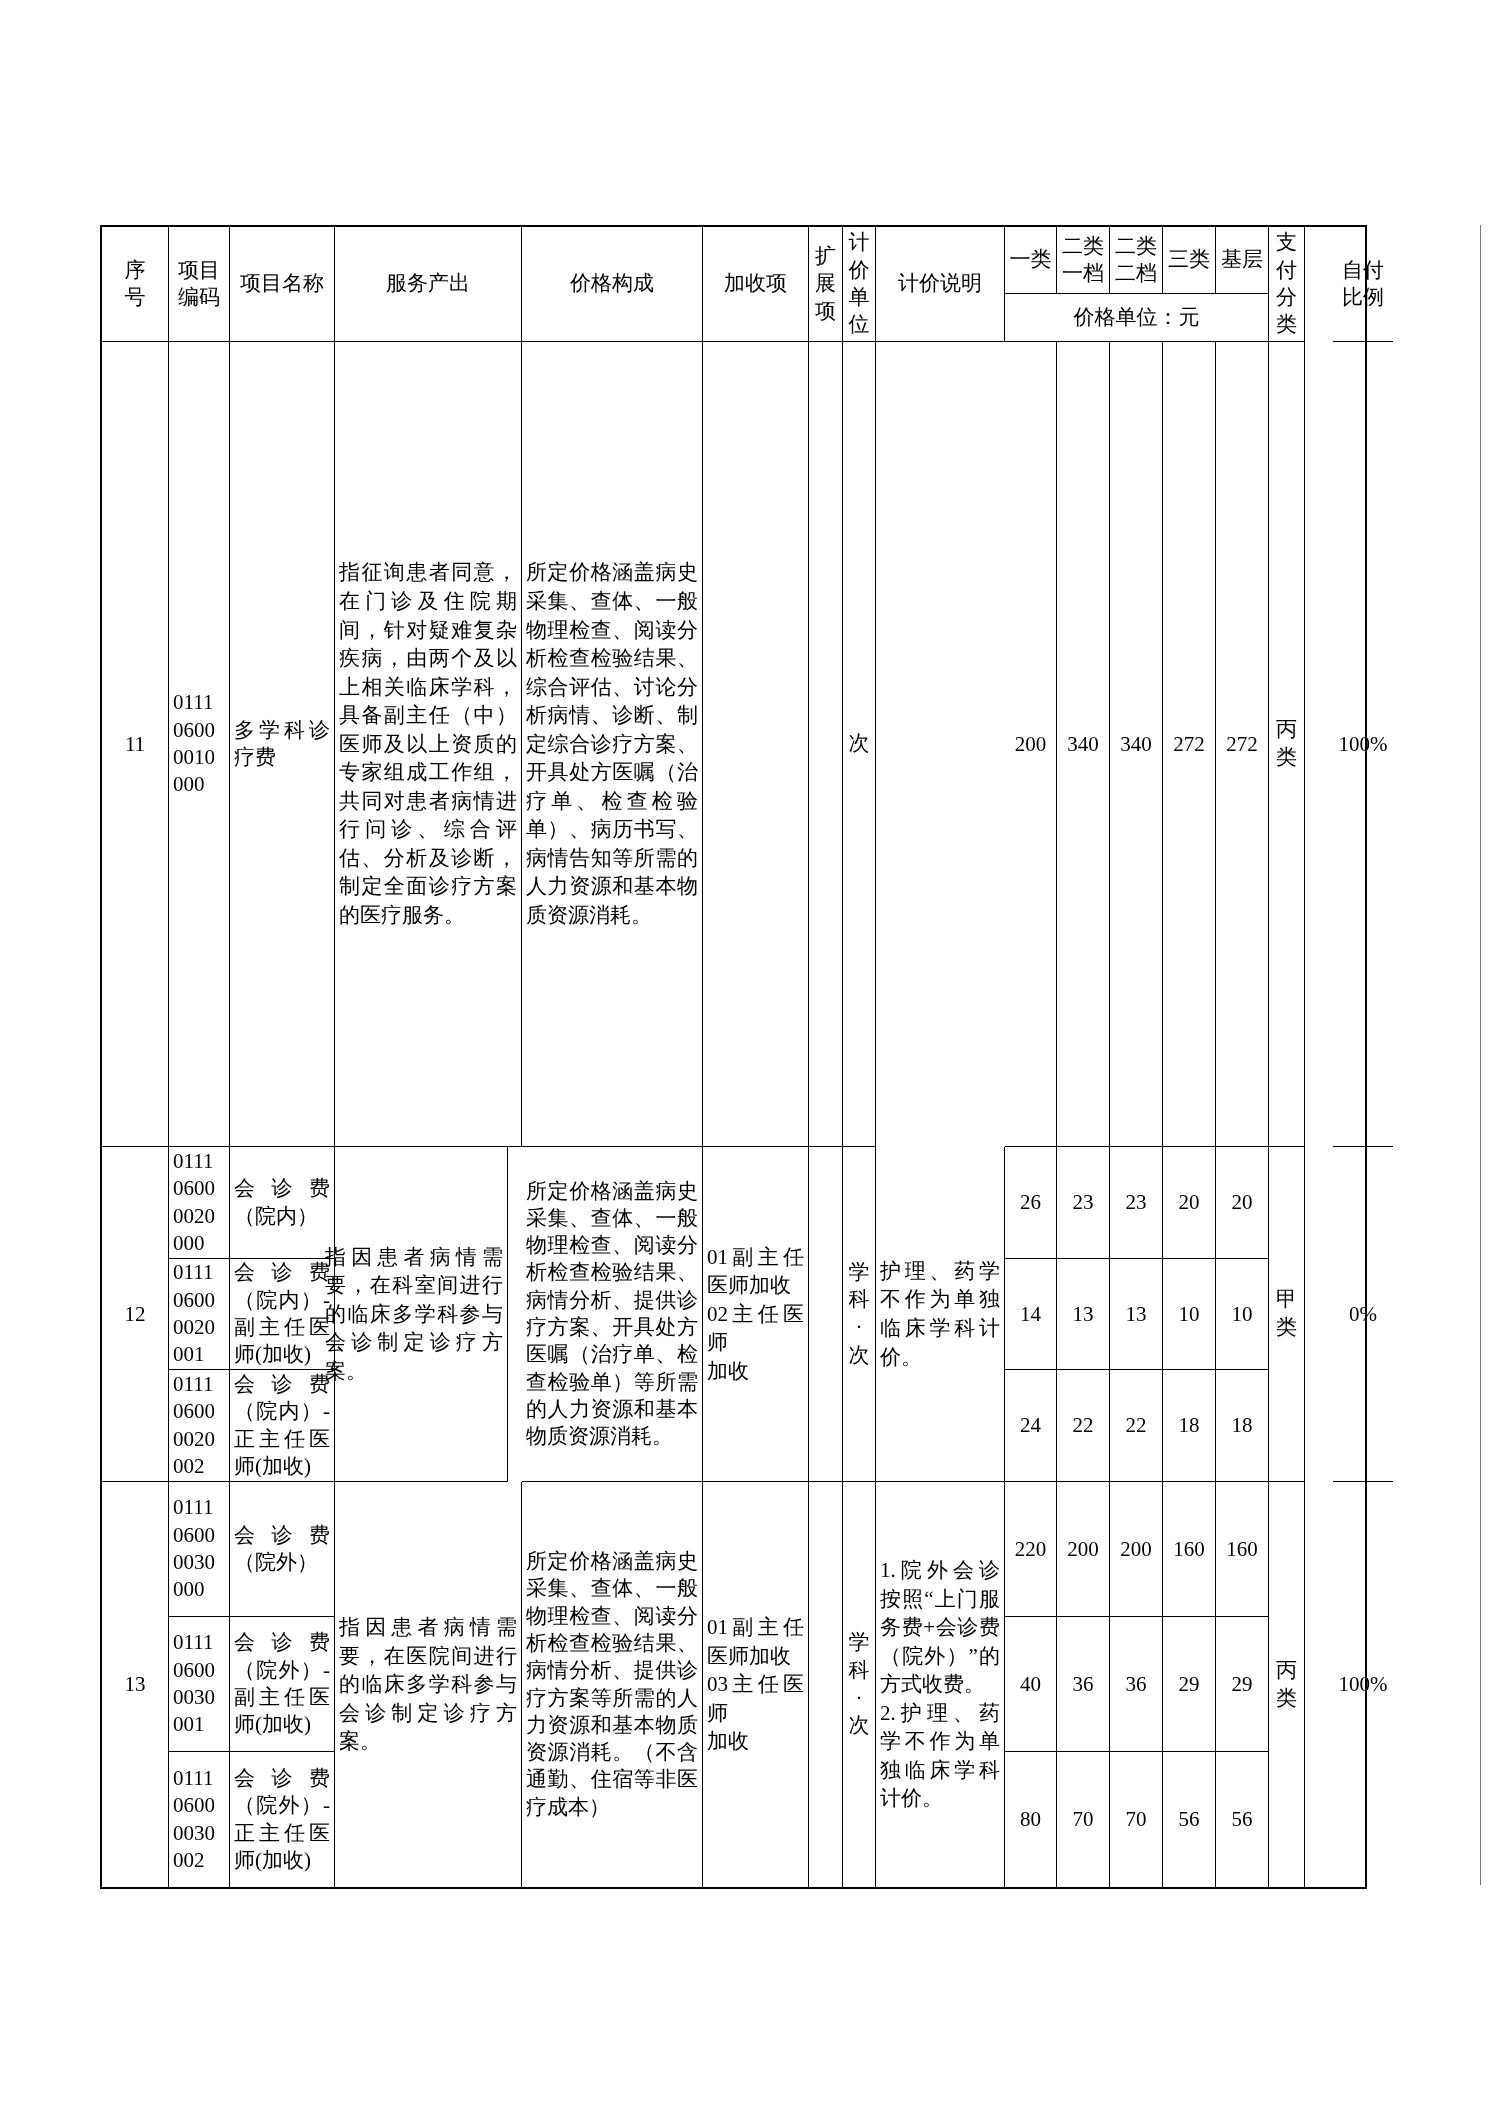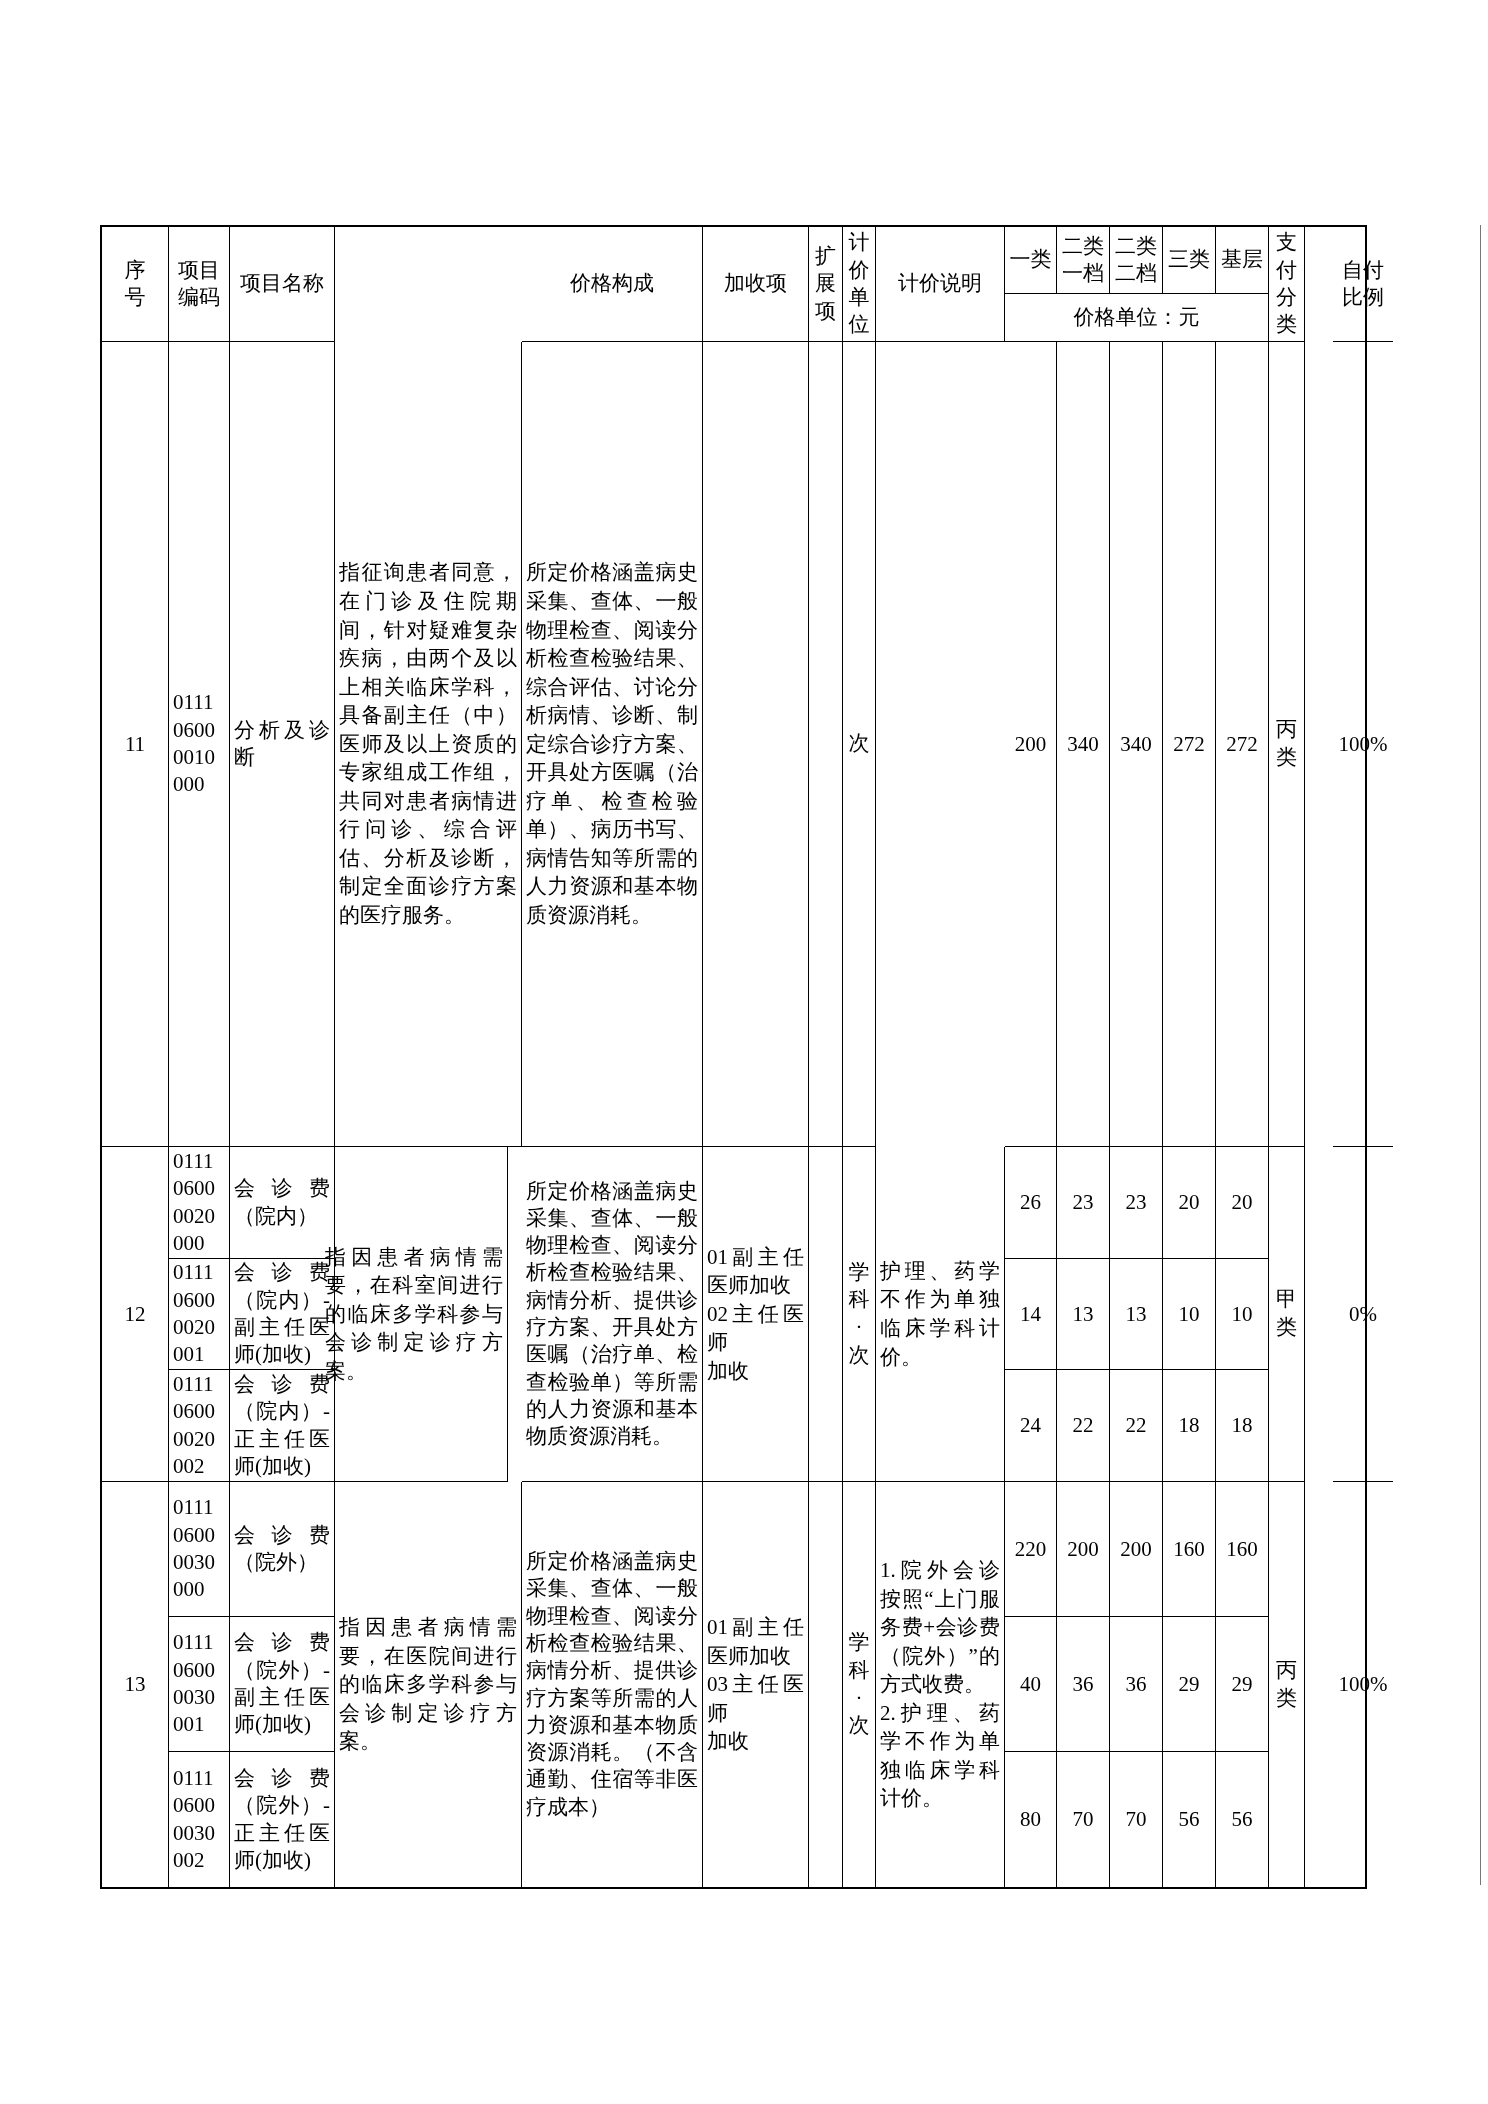--- a/index.html
+++ b/index.html
@@ -33,20 +33,23 @@
         <div class="vstack hdr">序
 号</div>
       </div>
     <div class="cell" style="left:67px;top:0;width:61px;height:115px">
         <div class="txt ctr hdr">项目
 编码</div>
       </div>
     <div class="cell" style="left:128px;top:0;width:105px;height:115px">
         <div class="txt ctr hdr">项目名称</div>
       </div>
+    <div class="cell" style="left:233px;top:0;width:187px;height:115px">
+        <div class="txt ctr hdr">服务产出</div>
+      </div>
     <div class="cell" style="left:420px;top:0;width:181px;height:115px">
         <div class="txt ctr hdr">价格构成</div>
       </div>
     <div class="cell" style="left:601px;top:0;width:106px;height:115px">
         <div class="txt ctr hdr">加收项</div>
       </div>
     <div class="cell" style="left:707px;top:0;width:34px;height:115px">
         <div class="vstack hdr">扩
 展
 项</div>
@@ -94,21 +97,21 @@
     <div class="cell" style="left:0;top:115px;width:67px;height:805px">
         <div class="txt ctr">11</div>
       </div>
     <div class="cell" style="left:67px;top:115px;width:61px;height:805px">
         <div class="txt code">0111
 0600
 0010
 000</div>
       </div>
     <div class="cell" style="left:128px;top:115px;width:105px;height:805px">
-        <div class="txt name">分析及诊断</div>
+        <div class="txt name">多学科诊疗费</div>
       </div>
     <div class="cell" style="left:233px;top:115px;width:187px;height:805px">
         <div class="txt just">指征询患者同意，在门诊及住院期间，针对疑难复杂疾病，由两个及以上相关临床学科，具备副主任（中）医师及以上资质的专家组成工作组，共同对患者病情进行问诊、综合评估、分析及诊断，制定全面诊疗方案的医疗服务。</div>
       </div>
     <div class="cell" style="left:420px;top:115px;width:181px;height:805px">
         <div class="txt just">所定价格涵盖病史采集、查体、一般物理检查、阅读分析检查检验结果、综合评估、讨论分析病情、诊断、制定综合诊疗方案、开具处方医嘱（治疗单、检查检验单）、病历书写、病情告知等所需的人力资源和基本物质资源消耗。</div>
       </div>
     <div class="cell" style="left:601px;top:115px;width:106px;height:805px">
         <div class="txt just"></div>
       </div>

